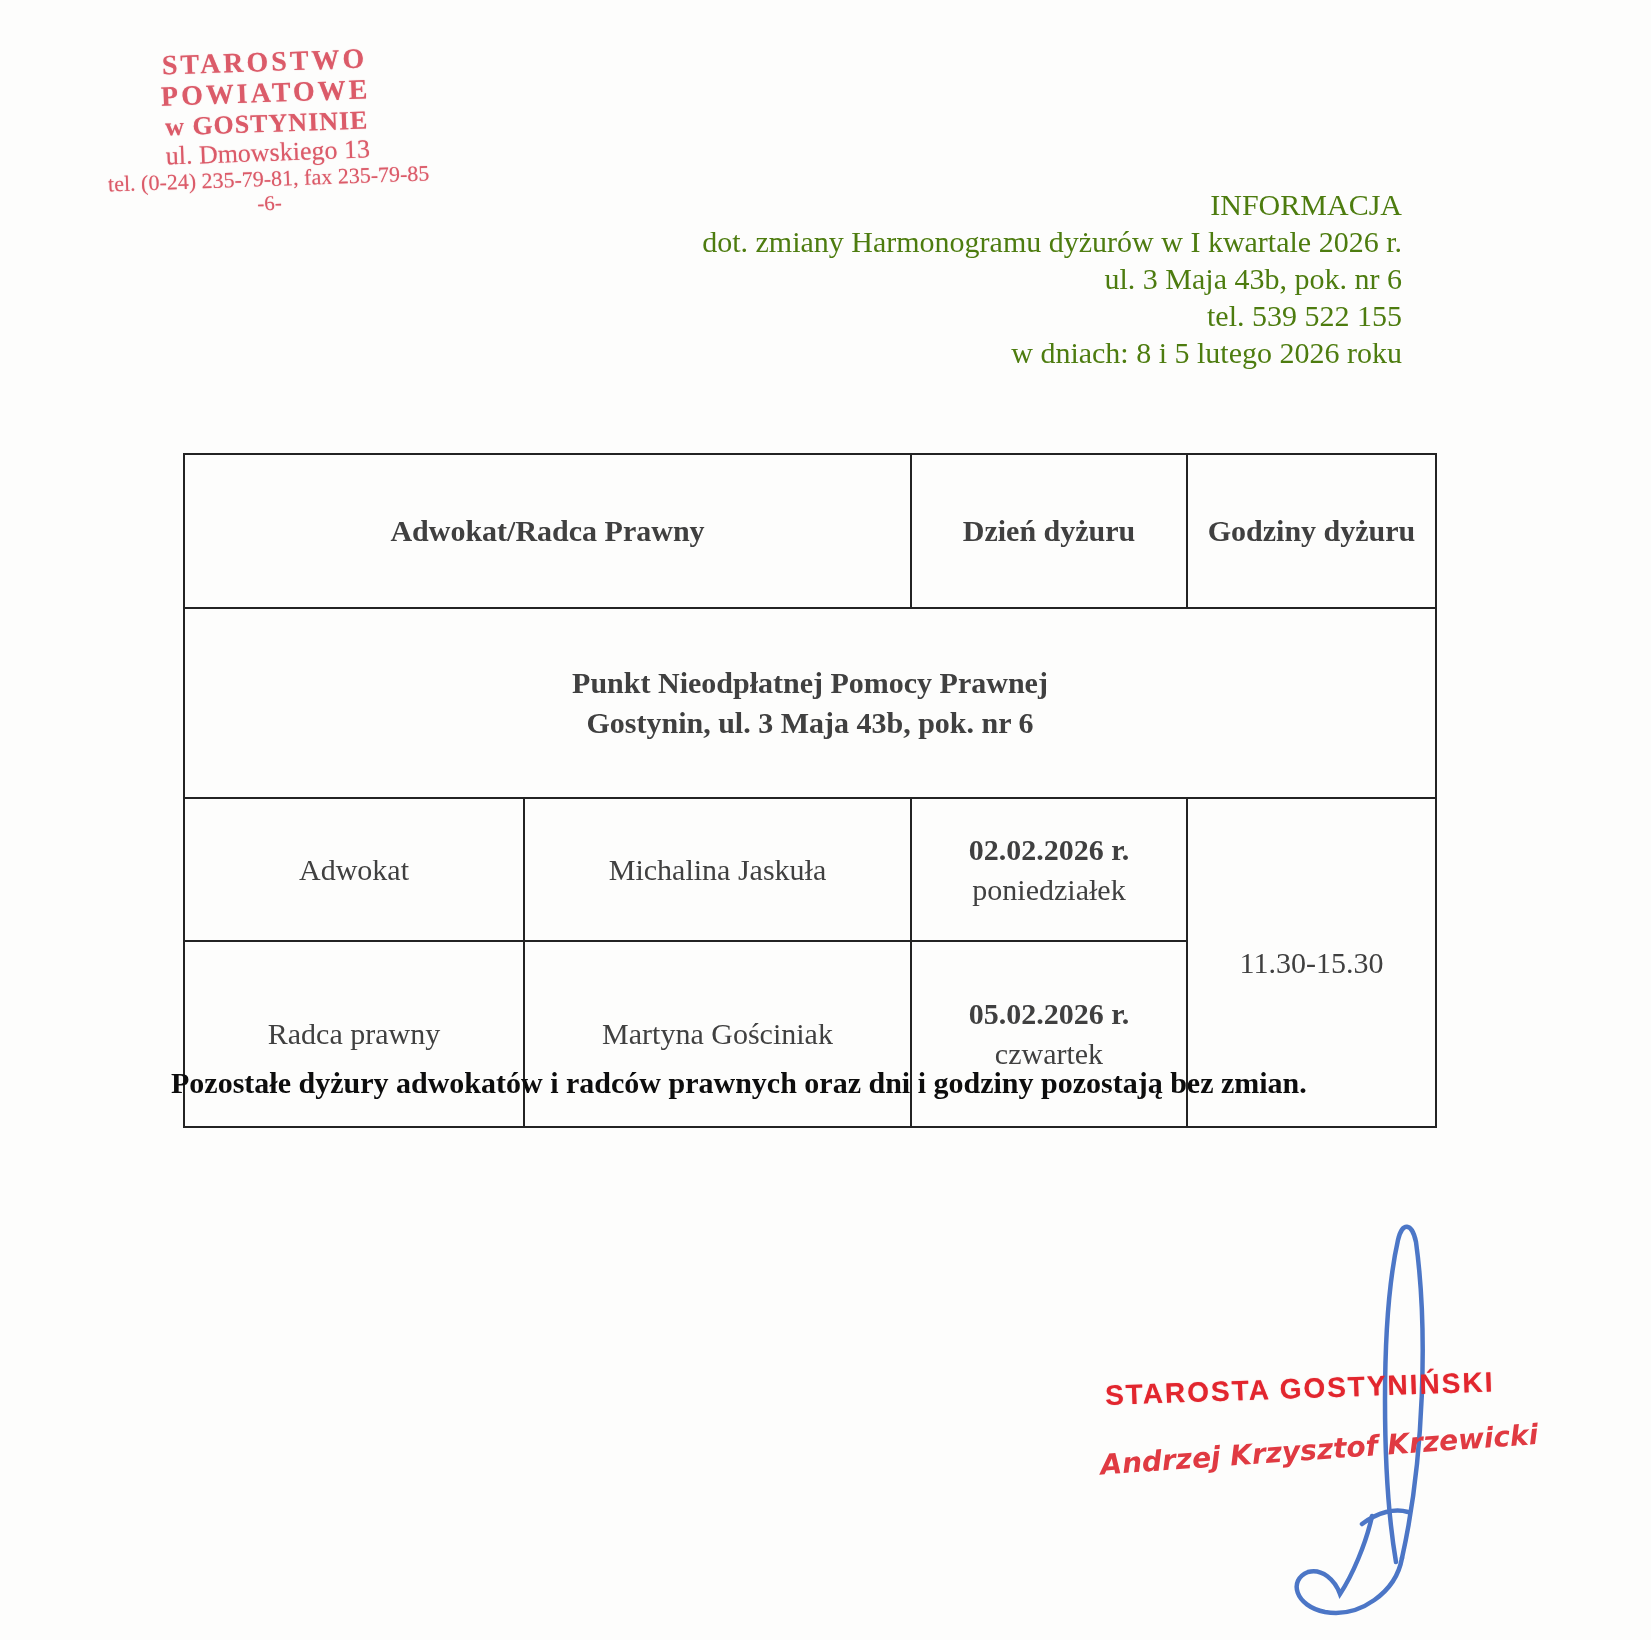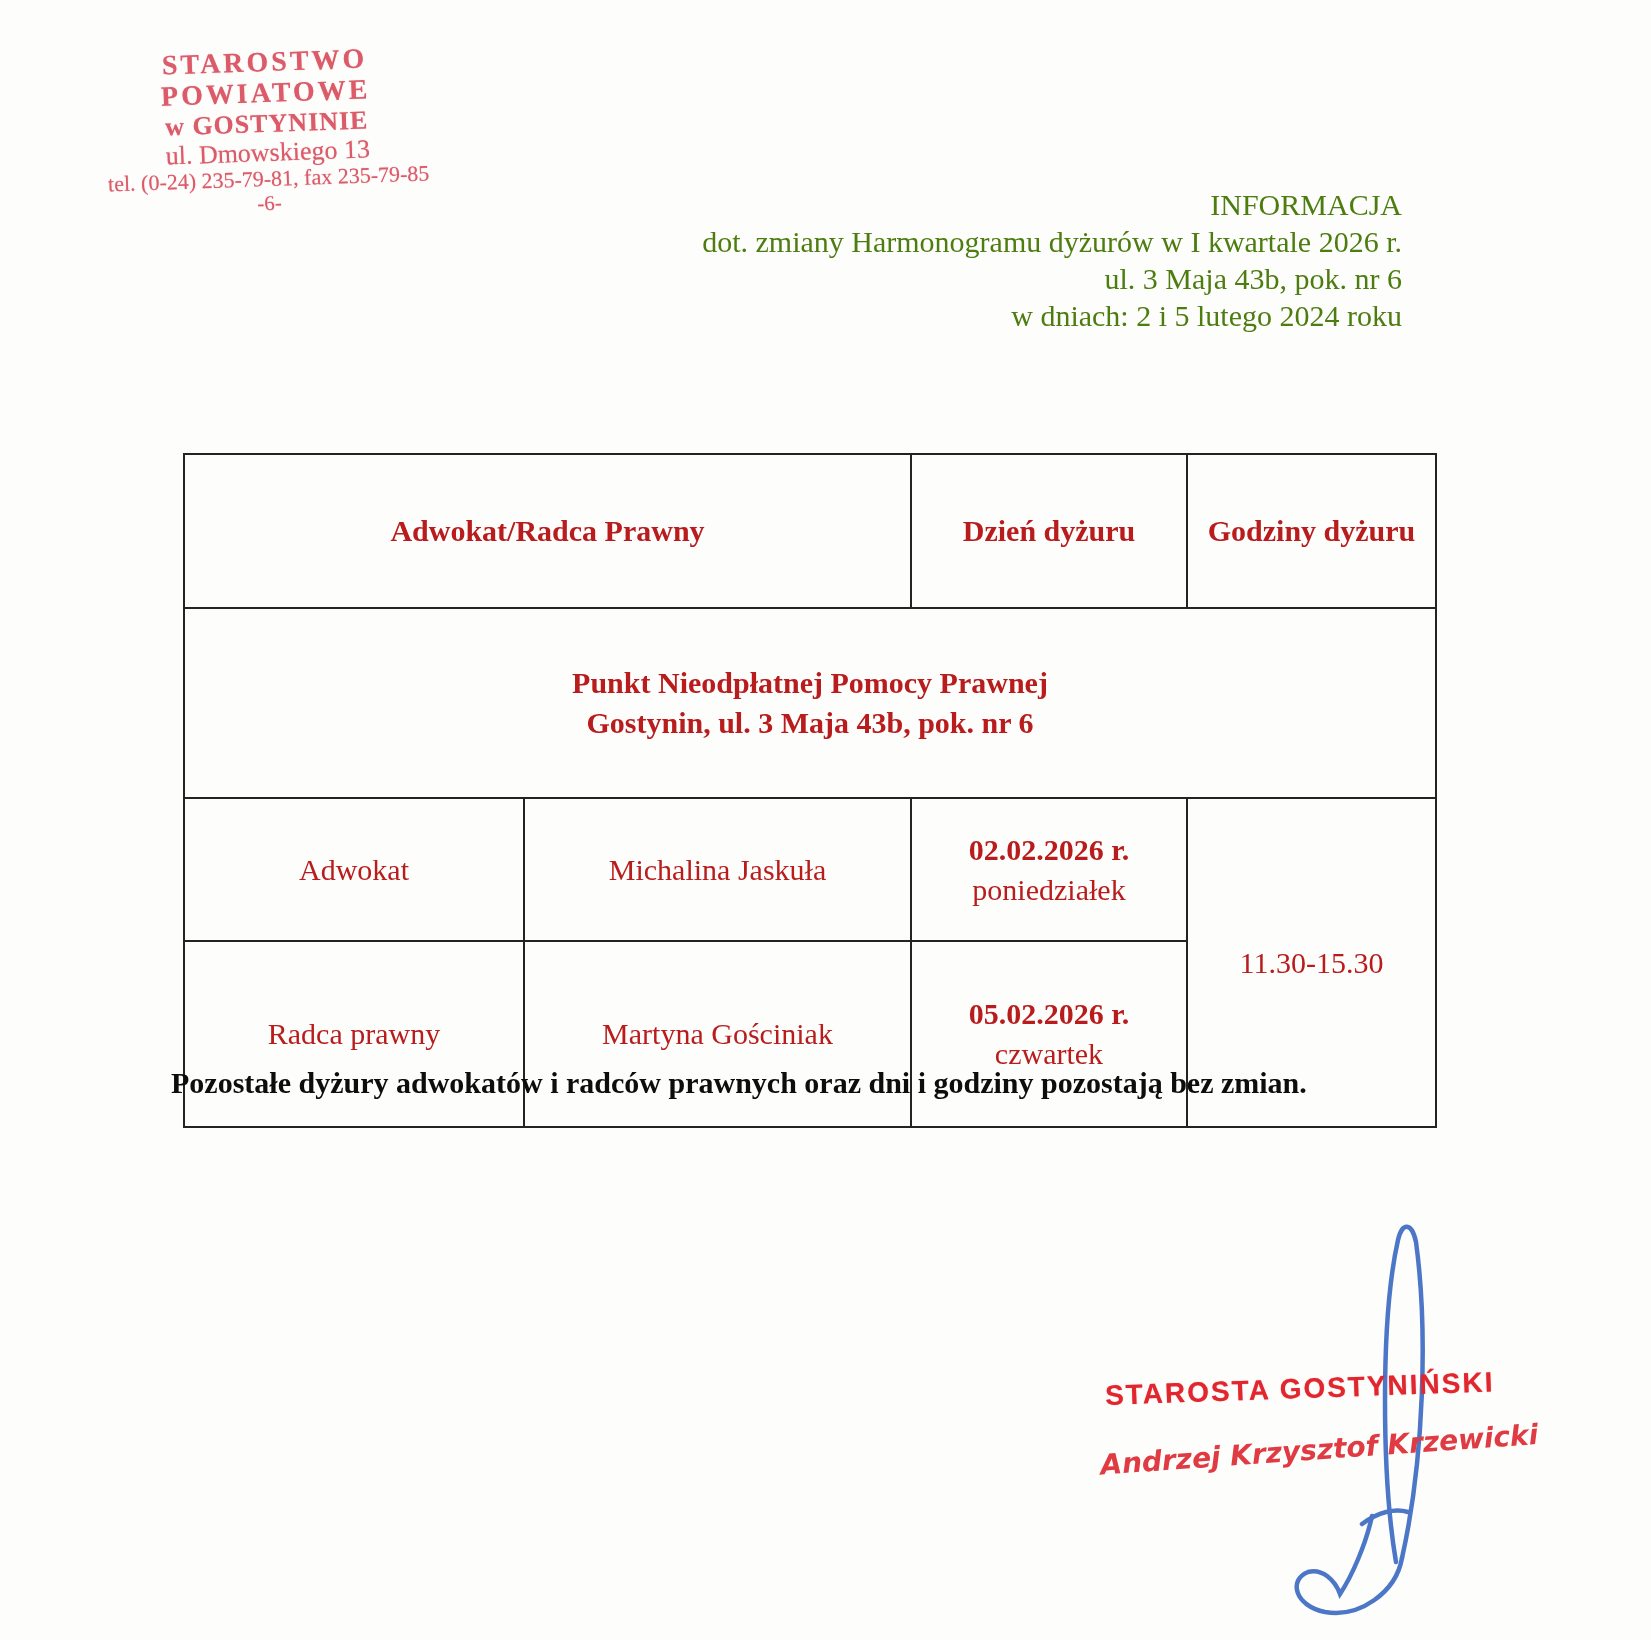--- a/index.html
+++ b/index.html
@@ -49,21 +49,21 @@
 
   
   table.schedule {
     position: absolute;
     left: 183px;
     top: 453px;
     width: 1252px;
     border-collapse: collapse;
     table-layout: fixed;
     font-size: 30px;
-    color: #b91c1c;
+    color: #404040;
   }
   table.schedule td {
     border: 2px solid #232323;
     text-align: center;
     vertical-align: middle;
     padding: 4px 8px;
   }
   td.th { font-weight: bold; }
   tr.hdr      { height: 154px; }
   tr.section  { height: 190px; }
@@ -132,21 +132,22 @@
     <div class="s2">w GOSTYNINIE</div>
     <div class="s3">ul. Dmowskiego 13</div>
     <div class="s4">tel. (0-24) 235-79-81, fax 235-79-85</div>
     <div class="s5">-6-</div>
   </div>
 
   <div class="doc-heading">
     <div>INFORMACJA</div>
     <div>dot. zmiany Harmonogramu dyżurów w I kwartale 2026 r.</div>
     <div>ul. 3 Maja 43b, pok. nr 6</div>
-    <div>w dniach: 2 i 5 lutego 2024 roku</div>
+    <div>tel. 539 522 155</div>
+    <div>w dniach: 8 i 5 lutego 2026 roku</div>
   </div>
 
   <table class="schedule">
     <colgroup>
       <col style="width:340px">
         <col style="width:387px">
         <col style="width:276px">
         <col style="width:249px">
     </colgroup>
     <tbody>

